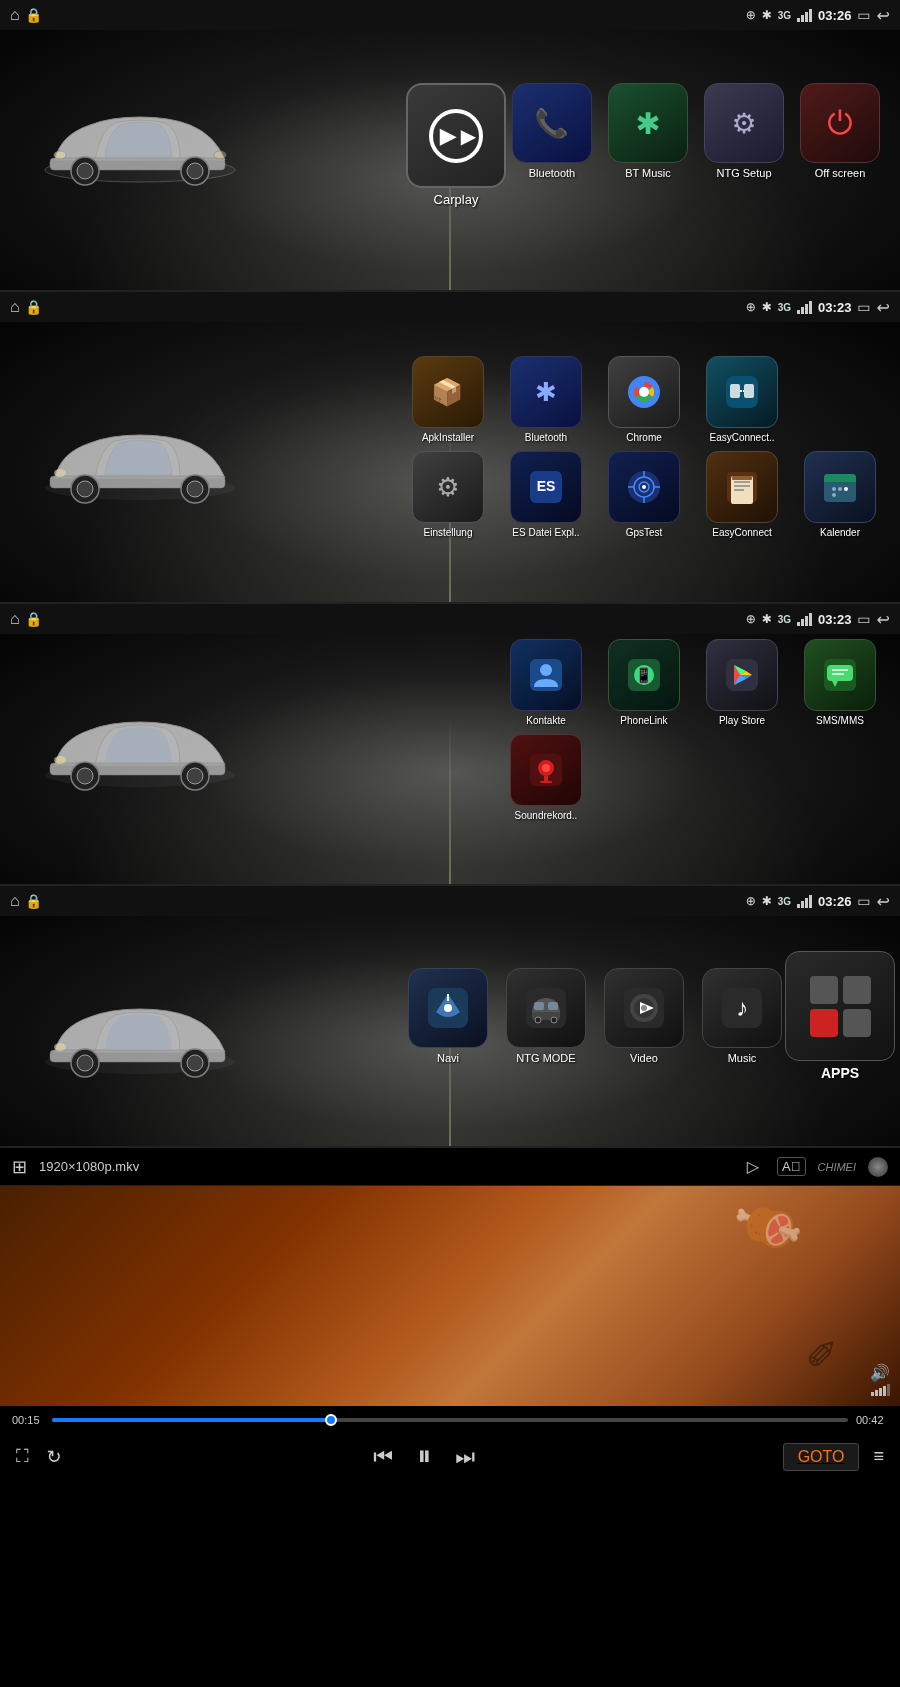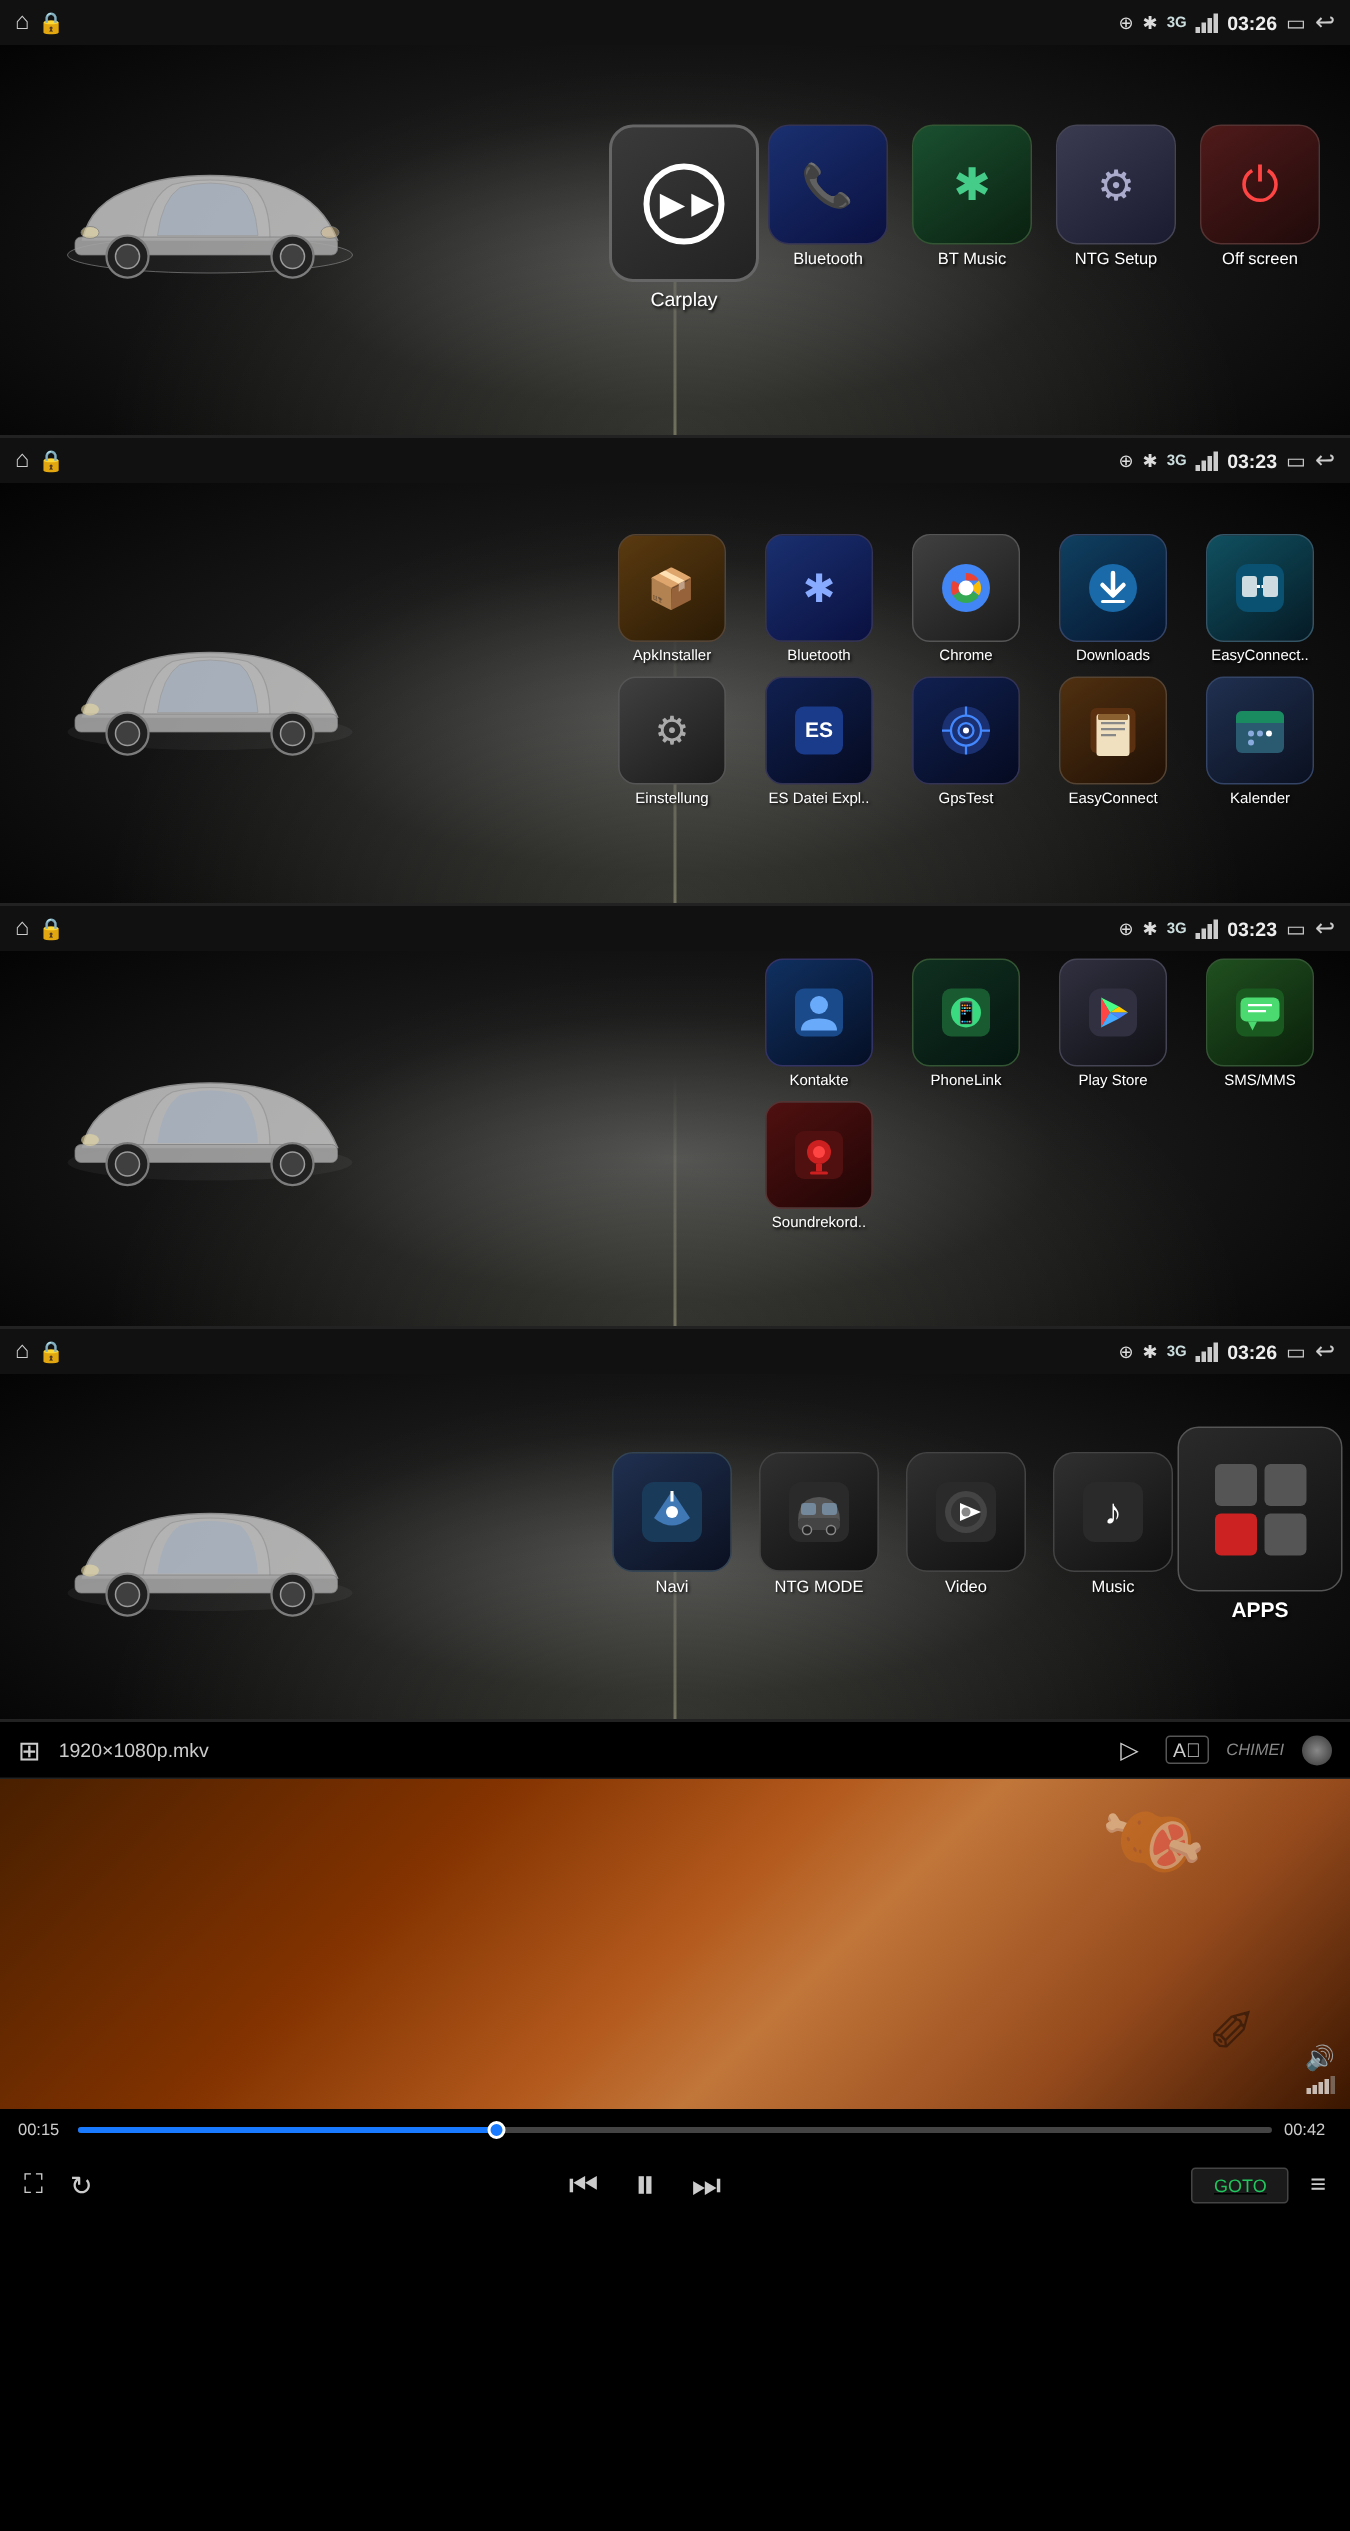--- a/index.html
+++ b/index.html
@@ -226,23 +226,23 @@
     .transport-right { display: flex; gap: 10px; align-items: center; }
     .transport-btn {
       color: #ccc;
       font-size: 22px;
       cursor: pointer;
       padding: 4px;
     }
     .goto-btn {
       background: #1a1a1a;
       border: 1px solid #444;
-      color: #22c55e;
+      color: #f97316;
       padding: 4px 14px;
-      font-size: 12px;
+      font-size: 16px;
       border-radius: 3px;
       cursor: pointer;
     }
     .signal-bars { display: flex; align-items: flex-end; gap: 1px; height: 14px; }
     .bar { background: #ccc; width: 3px; }
 
     
     .section-divider { height: 2px; background: #222; }
 
     
@@ -467,30 +467,20 @@
             <path d="M18 8 A10 10 0 0 1 26.66 13 L18 13 Z" fill="#EA4335"></path>
             <path d="M26.66 13 A10 10 0 0 1 26.66 23 L21 18 Z" fill="#FBBC05"></path>
             <path d="M26.66 23 A10 10 0 0 1 9.34 23 L18 18 Z" fill="#34A853"></path>
             <path d="M9.34 23 A10 10 0 0 1 9.34 13 L18 18 Z" fill="#EA4335"></path>
             <circle cx="18" cy="18" r="5" fill="#fff"></circle>
           </svg>
         </div>
         <div class="app-icon-label">Chrome</div>
       </div>
       <div class="app-icon small">
-        <div class="app-icon-img bg-downloads" style="border-radius:12px;">
-          <svg width="36" height="36" viewBox="0 0 36 36">
-            <circle cx="18" cy="18" r="16" fill="#1a6aaa"></circle>
-            <path d="M18 8 L18 22 M11 16 L18 23 L25 16" stroke="#fff" stroke-width="3" fill="none" stroke-linecap="round" stroke-linejoin="round"></path>
-            <rect x="10" y="26" width="16" height="2" rx="1" fill="#fff"></rect>
-          </svg>
-        </div>
-        <div class="app-icon-label">Downloads</div>
-      </div>
-      <div class="app-icon small">
         <div class="app-icon-img bg-easyconnect" style="border-radius:12px;">
           <svg width="36" height="36" viewBox="0 0 36 36">
             <rect x="2" y="2" width="32" height="32" rx="8" fill="#0a5070"></rect>
             <rect x="6" y="10" width="10" height="14" rx="2" fill="#fff" opacity="0.8"></rect>
             <rect x="20" y="10" width="10" height="14" rx="2" fill="#fff" opacity="0.8"></rect>
             <path d="M16 17 L20 17" stroke="#fff" stroke-width="2" stroke-dasharray="2,1"></path>
           </svg>
         </div>
         <div class="app-icon-label">EasyConnect..</div>
       </div>

